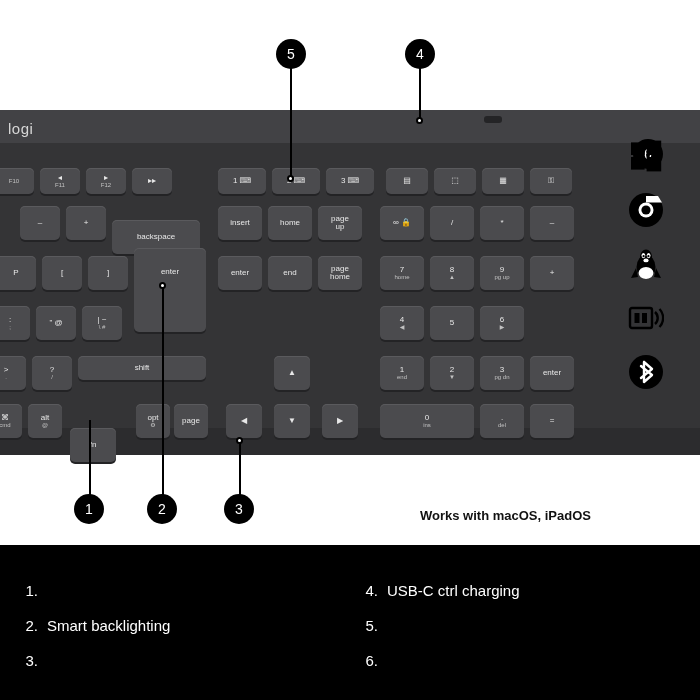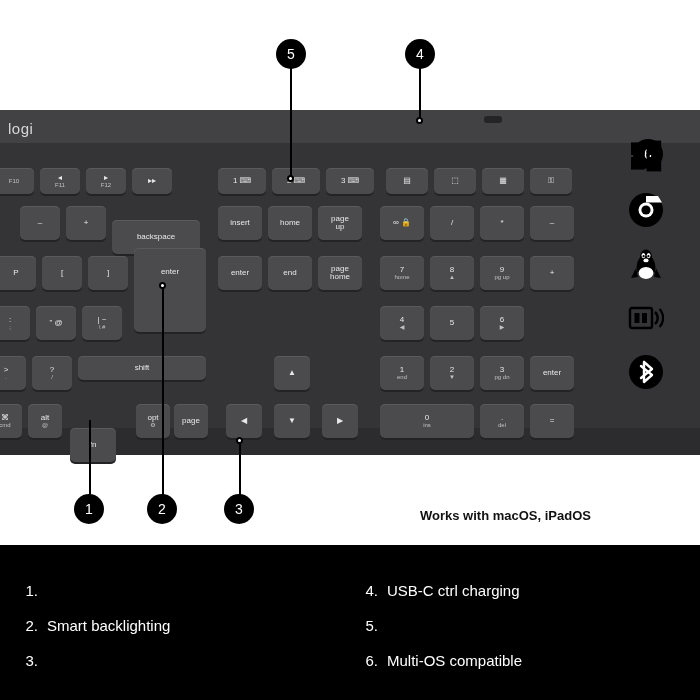--- a/index.html
+++ b/index.html
@@ -534,16 +534,15 @@
   <div class="cap-col cap-right">
     <div class="cap-item">
       <span class="cap-num">4.</span>
       <span>USB-C ctrl charging</span>
     </div>
     <div class="cap-item">
       <span class="cap-num">5.</span>
     </div>
     <div class="cap-item">
       <span class="cap-num">6.</span>
-      <span>Multi-OS compatible</span>
     </div>
   </div>
 </div>
 
 </body></html>

